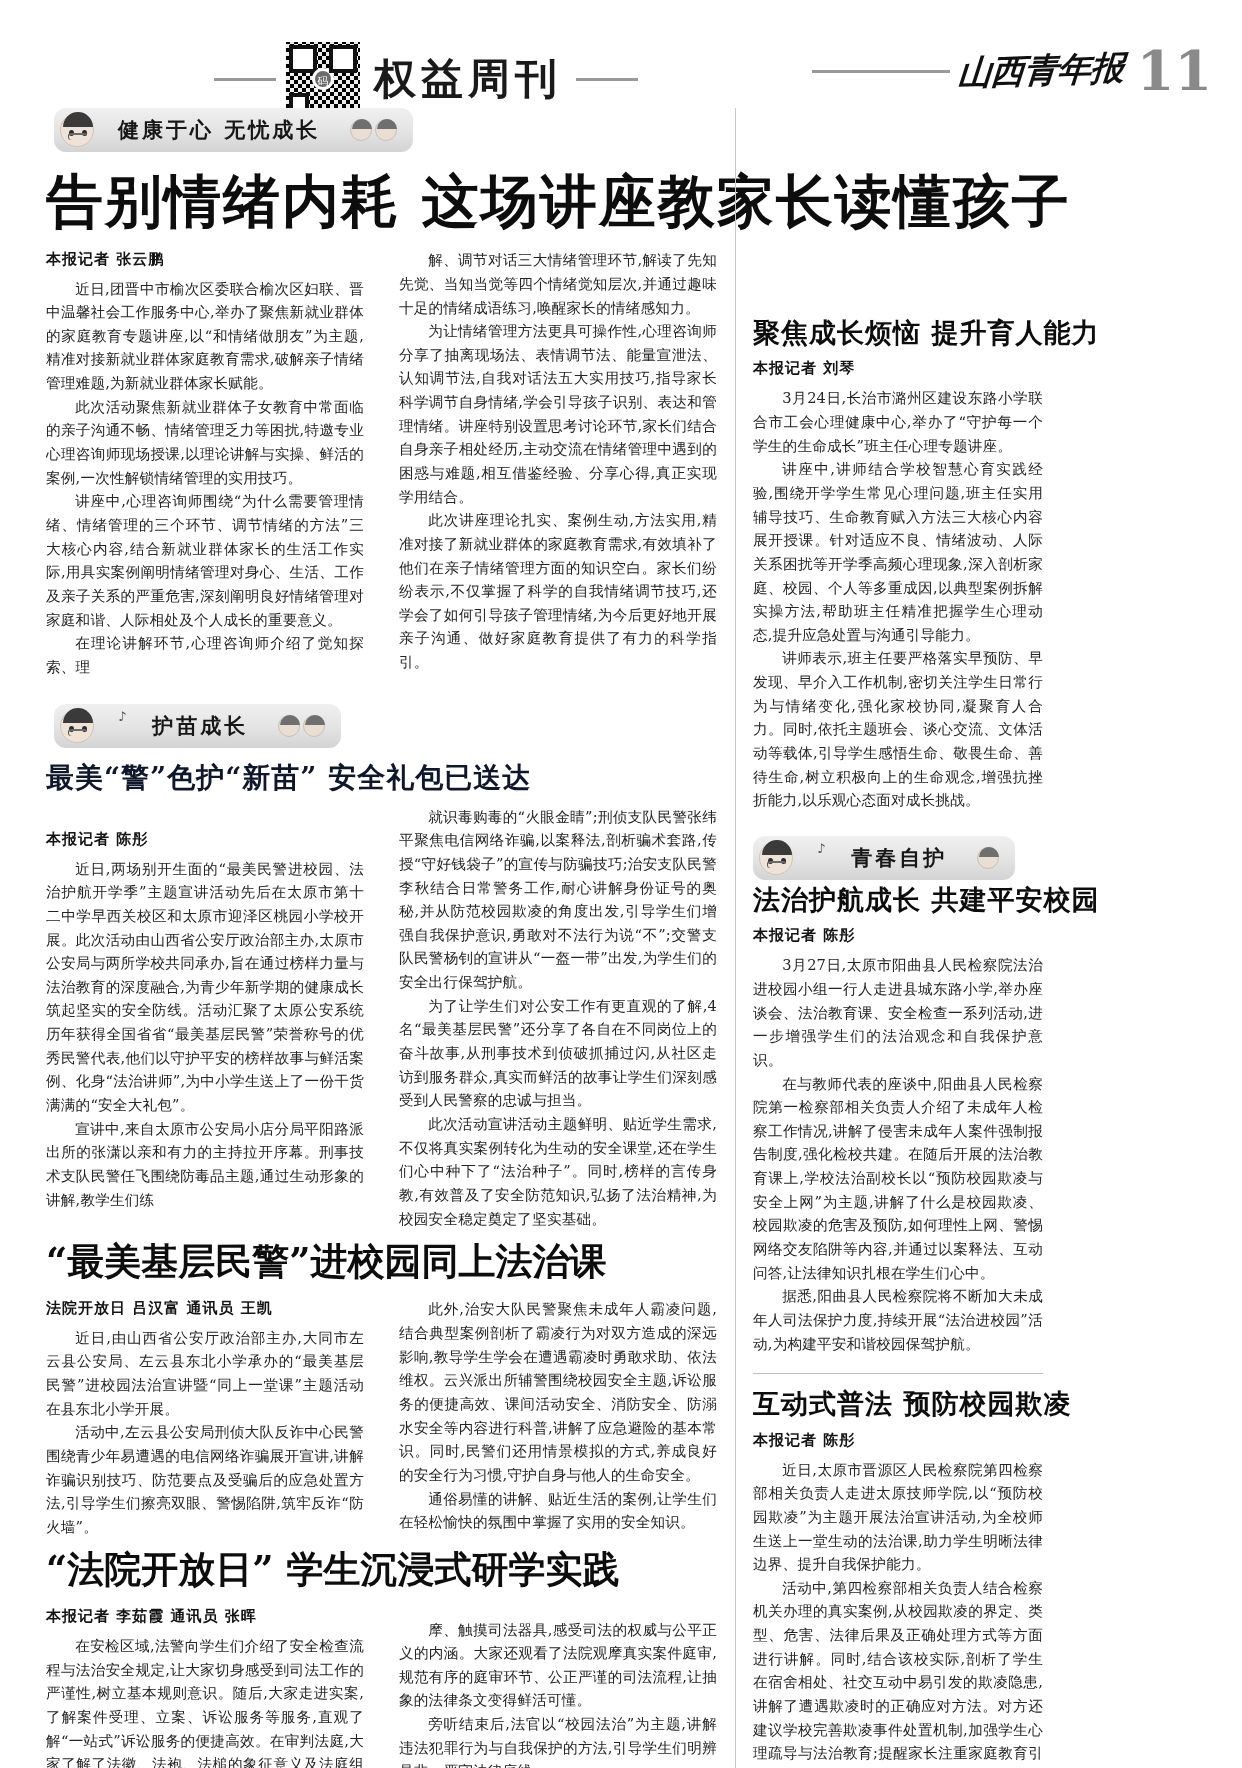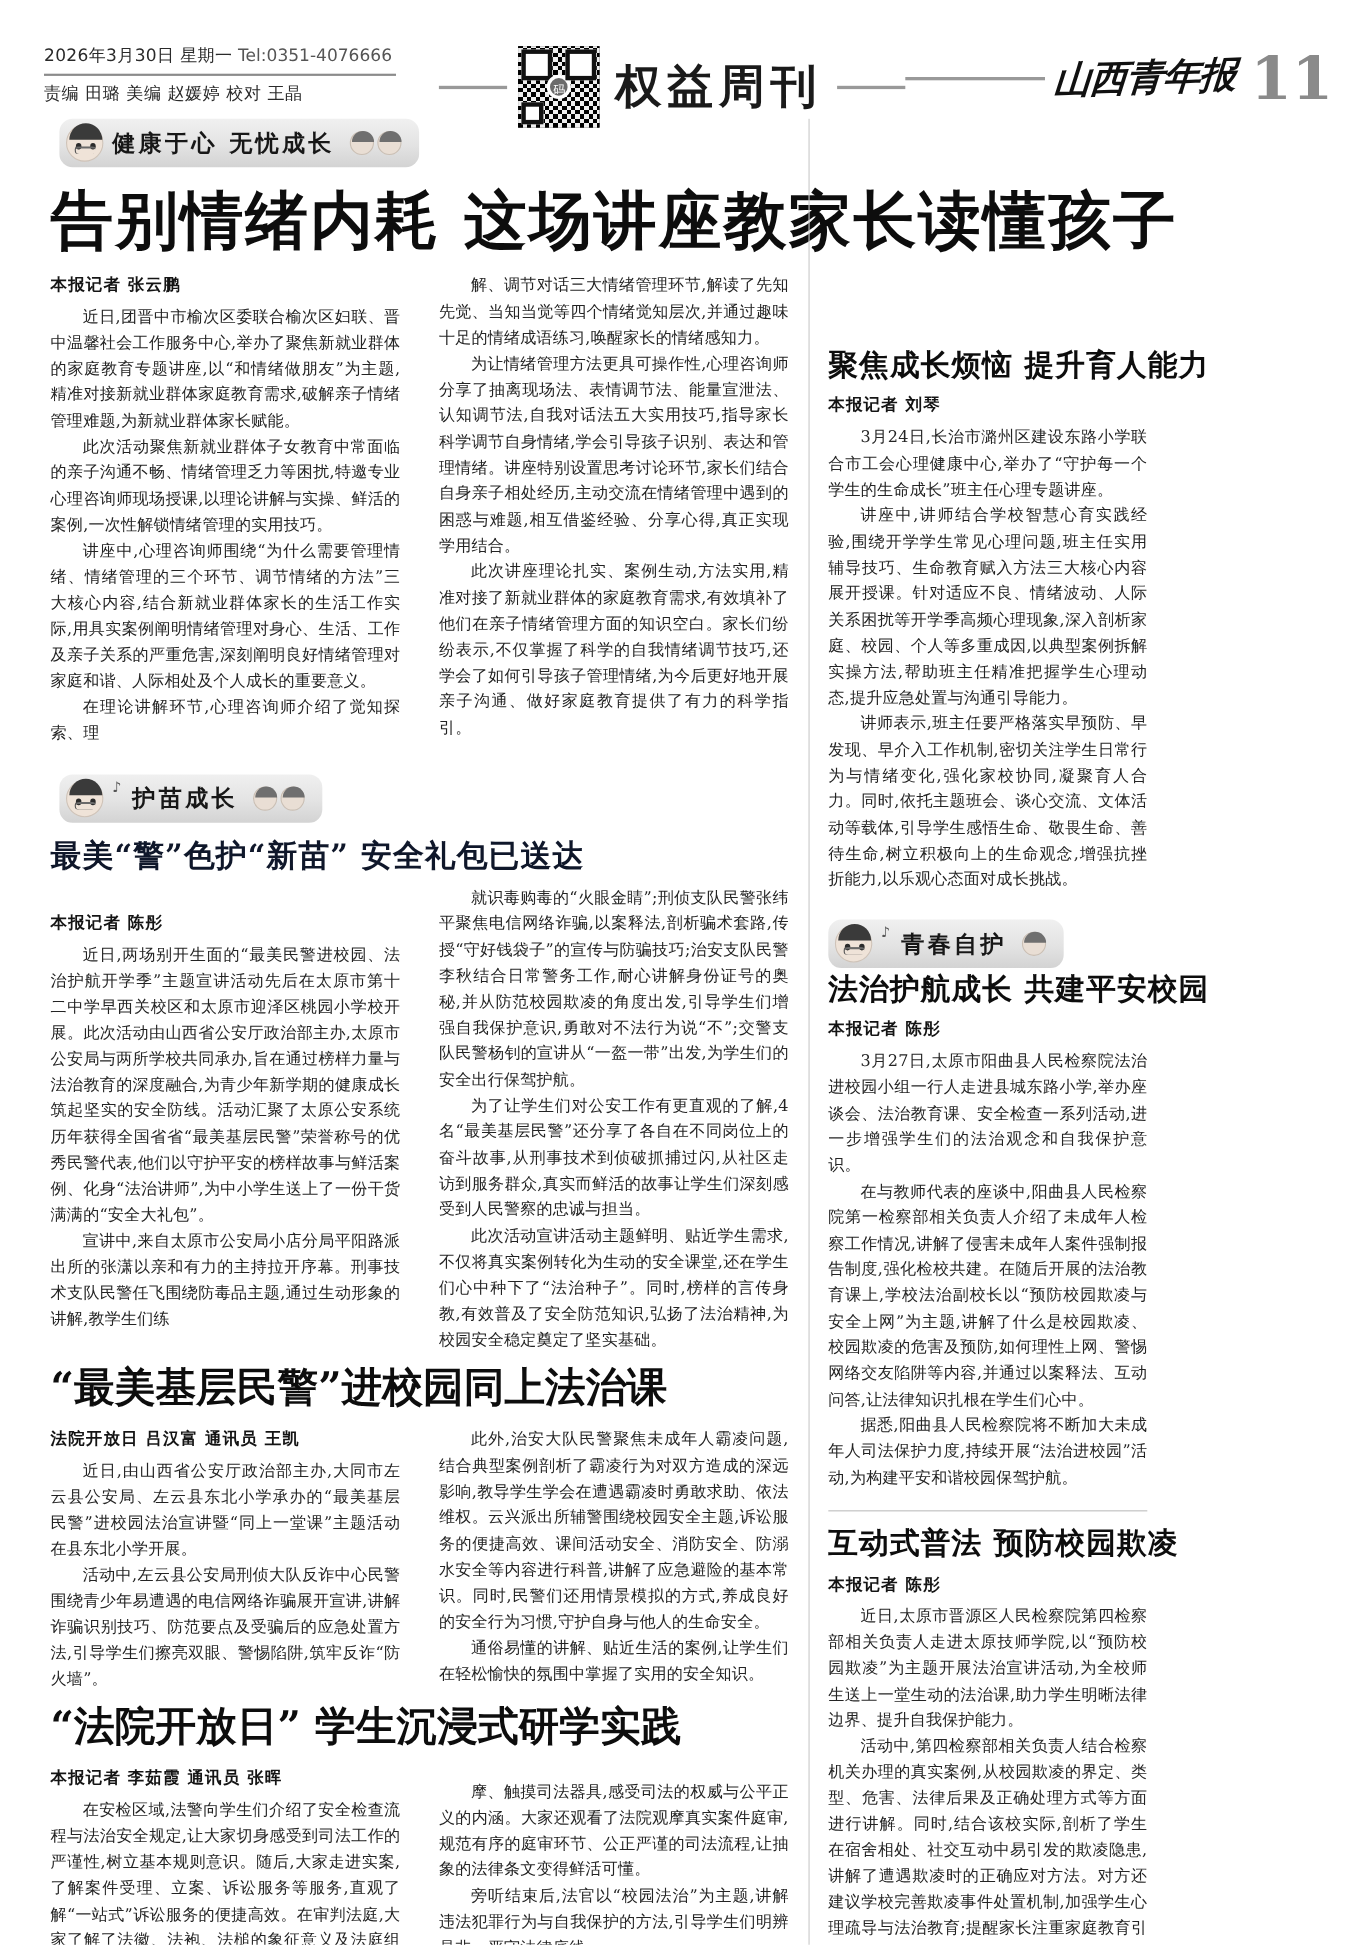--- a/index.html
+++ b/index.html
@@ -110,21 +110,21 @@
     font-weight: 700;
     color: #8a8a8a;
     line-height: 1;
     margin-left: 6px;
   }
 
   
   .badge {
     display: inline-flex;
     align-items: center;
-    gap: 8px;
+    gap: 24px;
     background: linear-gradient(180deg,#f0f0f0 0%,#e3e3e3 55%,#d3d3d3 100%);
     border-radius: 12px;
     padding: 5px 16px 5px 6px;
     height: 44px;
     position: relative;
     overflow: hidden;
   }
   .badge .face {
     width: 34px; height: 34px; border-radius: 50%;
     background: #efe3d8;
@@ -251,28 +251,20 @@
   .two-col .c { width: 318px; flex: 0 0 318px; }
   .two-col .cdiv { width: 1px; background: #c9c9c9; margin: 0 17px; flex: 0 0 1px; }
   .hr-sec  { height: 1px; background: #bdbdbd; margin: 18px 0 14px 0; }
 </style>
 </head>
 <body>
 
 <div class="page">
 
   <div class="masthead">
-    <div class="mh-left">
-      <div class="mh-dateline">
-        <span>2026年3月30日  星期一</span>
-        <span class="tel">Tel:0351-4076666</span>
-      </div>
-      <div class="mh-rule"></div>
-      <div class="mh-credits">责编 田璐  美编 赵媛婷  校对 王晶</div>
-    </div>
 
     <div class="mh-center">
       <div class="mh-line"></div>
       <div class="qr">
         <span class="qr-b"></span>
         <span class="qr-dot">码</span>
       </div>
       <div class="weekly-title">权益周刊</div>
       <div class="mh-line"></div>
     </div>

